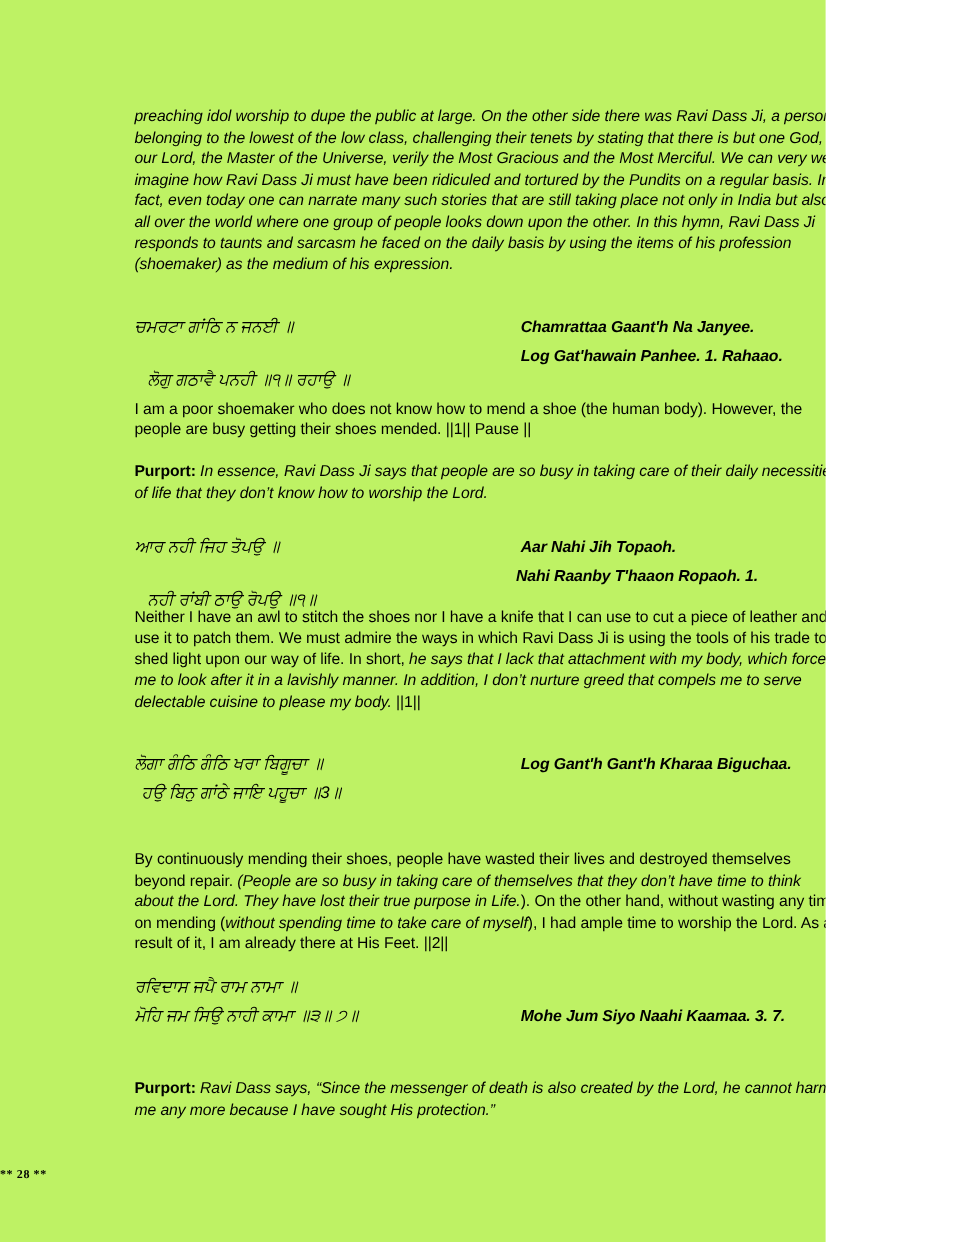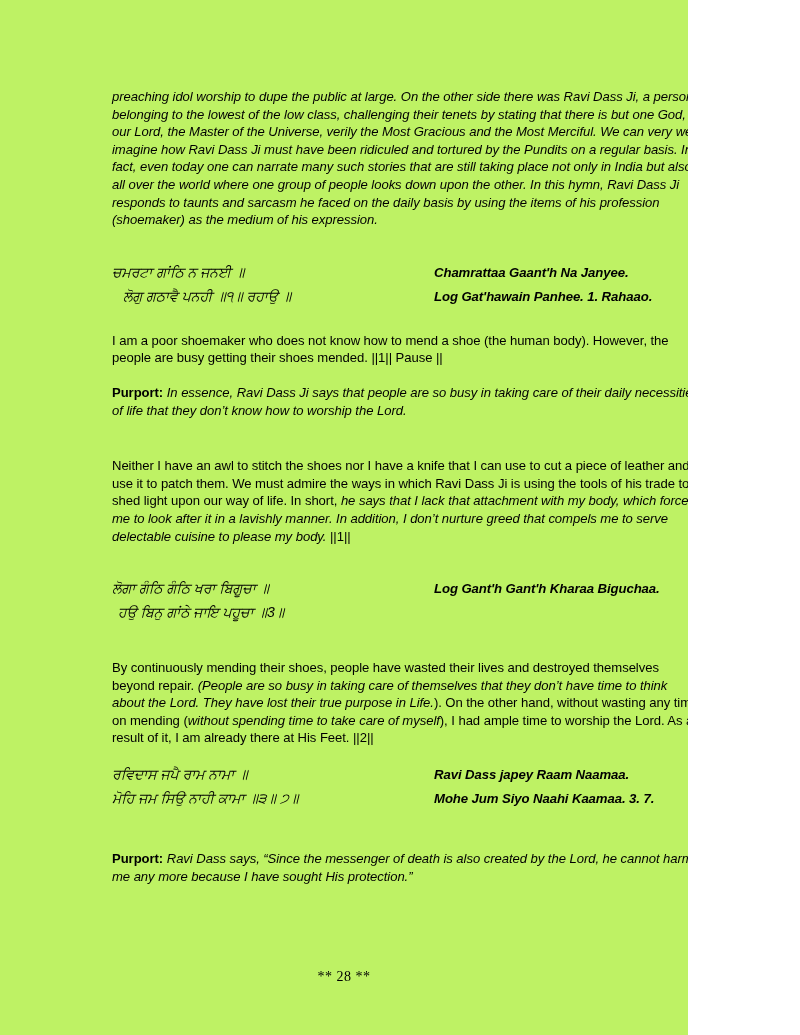--- a/index.html
+++ b/index.html
@@ -72,35 +72,34 @@
     font-size: 13.2px;
     font-weight: bold;
     font-style: italic;
     line-height: 19px;
     white-space: nowrap;
     letter-spacing: -0.1px;
   }
 
   
   .ind-0  { left: 0px; }
-  .ind-1  { left: 11px; }
+  .ind-1  { left: 11px; margin-top: 20px; }
   .ind-2  { left: 6px; }
   .tr-0   { left: 310px; margin-left: 12px; }
   .tr-1   { left: 318px; }
 
   
   .footer {
     position: absolute;
     left: 0;
     right: 0;
     bottom: 50px;
-    text-align: center;
     font-family: "Liberation Serif", serif;
-    font-size: 14px;
-    font-weight: normal;
+    font-size: 10px;
+    font-weight: bold;
     letter-spacing: 0.5px;
   }
 </style>
 </head>
 <body>
 
 <div class="page">
   <div class="content">
 
     <p class="para italic">preaching idol worship to dupe the public at large. On the other side there was Ravi Dass Ji, a person belonging to the lowest of the low class, challenging their tenets by stating that there is but one God, our Lord, the Master of the Universe, verily the Most Gracious and the Most Merciful. We can very well imagine how Ravi Dass Ji must have been ridiculed and tortured by the Pundits on a regular basis. In fact, even today one can narrate many such stories that are still taking place not only in India but also all over the world where one group of people looks down upon the other. In this hymn, Ravi Dass Ji responds to taunts and sarcasm he faced on the daily basis by using the items of his profession (shoemaker) as the medium of his expression.</p>
@@ -121,20 +120,30 @@
     <div class="gap-after-v1"></div>
 
     <p class="para">I am a poor shoemaker who does not know how to mend a shoe (the human body). However, the people are busy getting their shoes mended. ||1|| Pause ||</p>
 
     <div class="gap-md"></div>
 
     <p class="para italic"><span class="b">Purport:</span><span class="i"> In essence, Ravi Dass Ji says that people are so busy in taking care of their daily necessities of life that they don’t know how to worship the Lord.</span></p>
 
     <div class="gap-lg"></div>
 
+    <div class="verse-block">
+      <div class="verse-line">
+        <span class="gurmukhi ind-0">ਆਰ ਨਹੀ ਜਿਹ ਤੋਪਉ ॥</span>
+        <span class="translit tr-0">Aar Nahi Jih Topaoh.</span>
+      </div>
+      <div class="verse-line">
+        <span class="gurmukhi ind-1">ਨਹੀ ਰਾਂਬੀ ਠਾਉ ਰੋਪਉ ॥੧॥</span>
+        <span class="translit tr-1">Nahi Raanby T'haaon Ropaoh. 1.</span>
+      </div>
+    </div>
 
     <div class="gap-sm"></div>
 
     <p class="para"><span>Neither I have an awl to stitch the shoes nor I have a knife that I can use to cut a piece of leather and use it to patch them.  We must admire the ways in which Ravi Dass Ji is using the tools of his trade to shed light upon our way of life. In short, </span><span class="i">he says that I lack that attachment with my body, which forces me to look after it in a lavishly manner. In addition, I don’t nurture greed that compels me to serve delectable cuisine to please my body.</span><span> ||1||</span></p>
 
     <div class="gap-xl"></div>
 
     <div class="verse-block">
       <div class="verse-line">
         <span class="gurmukhi ind-0">ਲੋਗਾ ਗੰਠਿ ਗੰਠਿ ਖਰਾ ਬਿਗੂਚਾ ॥</span>
@@ -147,21 +156,20 @@
 
     <div class="gap-xl"></div>
 
     <p class="para"><span>By continuously mending their shoes, people have wasted their lives and destroyed themselves beyond repair. </span><span class="i">(People are so busy in taking care of themselves that they don’t have time to think about the Lord. They have lost their true purpose in Life.</span><span>). On the other hand, without wasting any time on mending (</span><span class="i">without spending time to take care of myself</span><span>), I had ample time to worship the Lord. As a result of it, I am already there at His Feet. ||2||</span></p>
 
     <div class="gap-md"></div>
 
     <div class="verse-block">
       <div class="verse-line">
         <span class="gurmukhi ind-0">ਰਵਿਦਾਸ ਜਪੈ ਰਾਮ ਨਾਮਾ ॥</span>
-        <span class="translit tr-0">Ravi Dass japey Raam Naamaa.</span>
       </div>
       <div class="verse-line">
         <span class="gurmukhi ind-0">ਮੋਹਿ ਜਮ ਸਿਉ ਨਾਹੀ ਕਾਮਾ ॥੩॥ ੭॥</span>
         <span class="translit tr-0">Mohe Jum Siyo Naahi Kaamaa. 3. 7.</span>
       </div>
     </div>
 
     <div class="gap-sm"></div>
 
 

